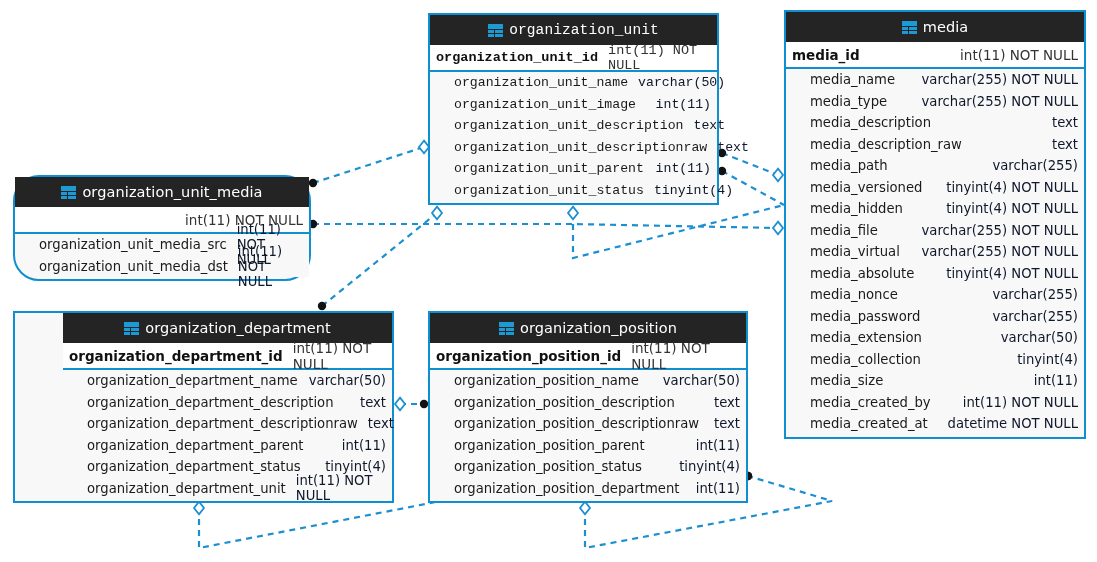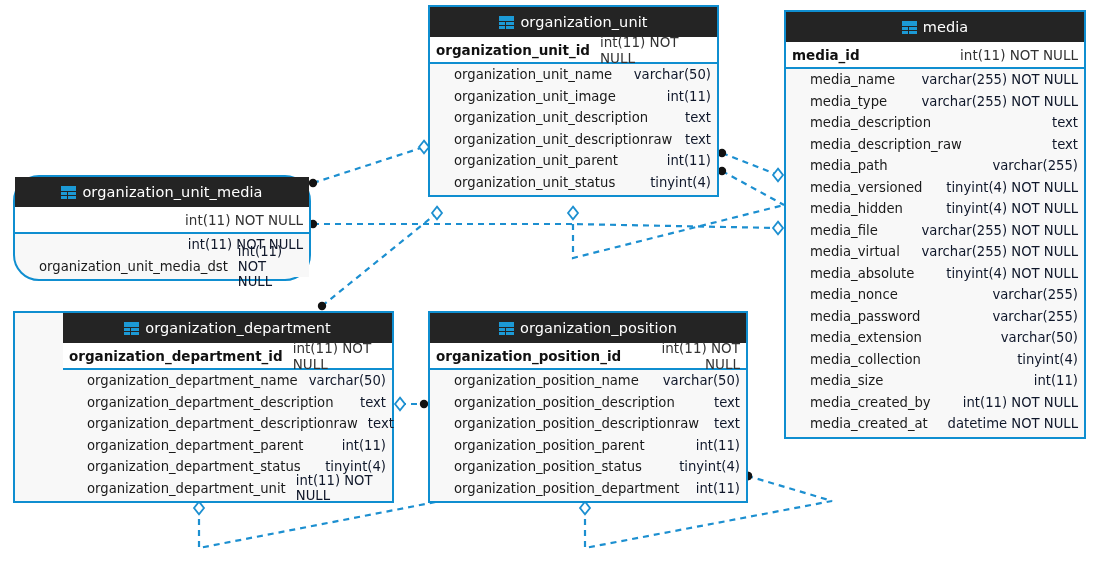--- a/index.html
+++ b/index.html
@@ -92,21 +92,21 @@
         <polygon points="400,397.6 404.992,404 400,410.4 395.008,404" fill="#ffffff" stroke="#1c8fd0" stroke-width="1.8"></polygon>
         <circle cx="424" cy="404" r="4.2" fill="#121212"></circle>
         <polygon points="199,501.6 203.992,508 199,514.4 194.008,508" fill="#ffffff" stroke="#1c8fd0" stroke-width="1.8"></polygon>
         <circle cx="748" cy="476" r="4.2" fill="#121212"></circle>
         <polygon points="585,501.6 589.992,508 585,514.4 580.008,508" fill="#ffffff" stroke="#1c8fd0" stroke-width="1.8"></polygon>
         <circle cx="748" cy="476" r="4.2" fill="#121212"></circle>
       </g>
   </svg>
 
   <div id="tables-layer">
-      <div class="table-box" style="left: 428px; top: 5px; width: 291px;">
+      <div class="table-box" style="left: 428px; top: 13px; width: 291px; font-family: Liberation Mono, monospace;">
         <div class="tbl-header">
           <span class="tbl-icon">
             <i class="t"></i>
             <i class="c1"></i>
             <i class="c2"></i>
             <i class="c3"></i>
             <i class="c4"></i>
           </span>
           <span>organization_unit</span>
         </div>
@@ -236,20 +236,21 @@
             <i class="c3"></i>
             <i class="c4"></i>
           </span>
           <span>organization_unit_media</span>
         </div>
         <div class="pk-row">
           <span class="ftype">int(11) NOT NULL</span>
         </div>
         <div class="cols">
           <div class="col-row">
+            <span>organization_unit_media_src</span>
             <span class="ftype">int(11) NOT NULL</span>
           </div>
           <div class="col-row">
             <span>organization_unit_media_dst</span>
             <span class="ftype">int(11) NOT NULL</span>
           </div>
         </div>
       </div>
       <div class="table-box" style="left: 13px; top: 311px; width: 381px; padding-left: 48px;">
         <div class="tbl-header">
@@ -286,21 +287,21 @@
           <div class="col-row">
             <span>organization_department_status</span>
             <span class="ftype">tinyint(4)</span>
           </div>
           <div class="col-row">
             <span>organization_department_unit</span>
             <span class="ftype">int(11) NOT NULL</span>
           </div>
         </div>
       </div>
-      <div class="table-box" style="left: 428px; top: 311px; width: 320px; text-align: right;">
+      <div class="table-box" style="left: 428px; top: 311px; width: 320px;">
         <div class="tbl-header">
           <span class="tbl-icon">
             <i class="t"></i>
             <i class="c1"></i>
             <i class="c2"></i>
             <i class="c3"></i>
             <i class="c4"></i>
           </span>
           <span>organization_position</span>
         </div>

